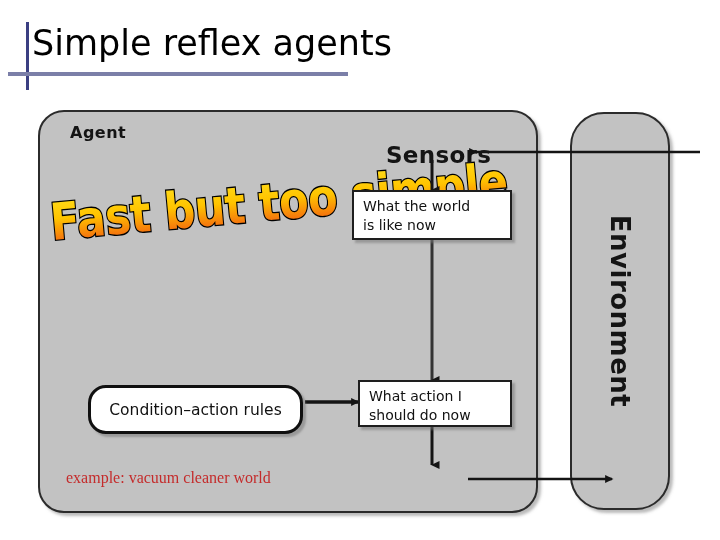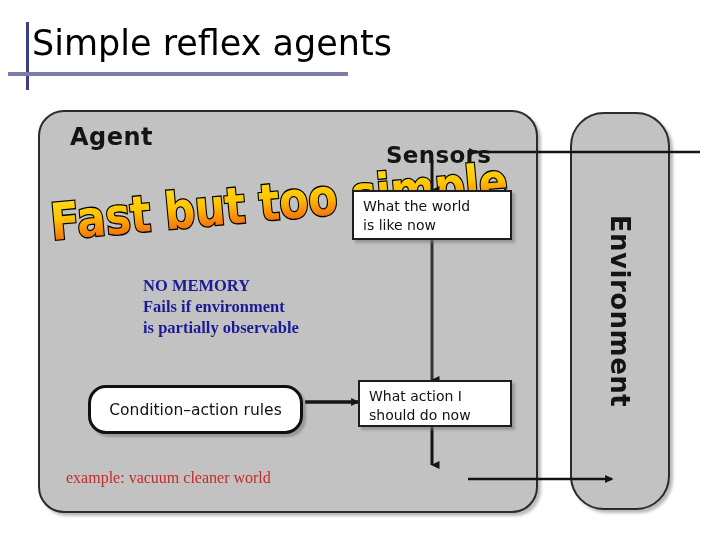--- a/index.html
+++ b/index.html
@@ -56,21 +56,21 @@
     background: #c2c2c2;
     border: 2px solid #2b2b2b;
     border-radius: 26px;
     box-sizing: border-box;
     box-shadow: 3px 3px 3px rgba(120,120,120,0.5);
   }
   #agent-label {
     position: absolute;
     left: 70px;
     top: 123px;
-    font-size: 24px;
+    font-size: 16px;
     font-weight: bold;
     color: #141414;
     font-family: "DejaVu Sans", sans-serif;
     letter-spacing: 0.5px;
   }
 
   
   #wordart {
     position: absolute;
     left: 48px;
@@ -237,23 +237,20 @@
         <linearGradient id="wa-grad" x1="0" y1="0" x2="0" y2="1">
           <stop offset="0%" stop-color="#ffe11f"></stop>
           <stop offset="45%" stop-color="#ffc400"></stop>
           <stop offset="100%" stop-color="#ef4a14"></stop>
         </linearGradient>
       </defs>
       <text id="wordart-text" x="2" y="46" fill="url(#wa-grad)" stroke="#000000" stroke-width="2.2" paint-order="stroke fill" transform="scale(1,1.18)">Fast but too simple</text>
     </svg>
   </div>
 
-  <div id="no-memory-note">NO MEMORY
-Fails if environment
-is partially observable</div>
 
   <div id="example-note">example: vacuum cleaner world</div>
 
   <svg id="connectors">
     <defs>
       <marker id="arr-down" markerWidth="9" markerHeight="9" refX="4.5" refY="7.5" orient="auto" markerUnits="userSpaceOnUse">
         <path d="M0.6,0 L8.4,0 L4.5,8.4 Z" fill="#141414"></path>
       </marker>
       <marker id="arr-left" markerWidth="9" markerHeight="9" refX="7.5" refY="4.5" orient="auto" markerUnits="userSpaceOnUse">
         <path d="M8.4,0.6 L8.4,8.4 L0,4.5 Z" fill="#141414"></path>

